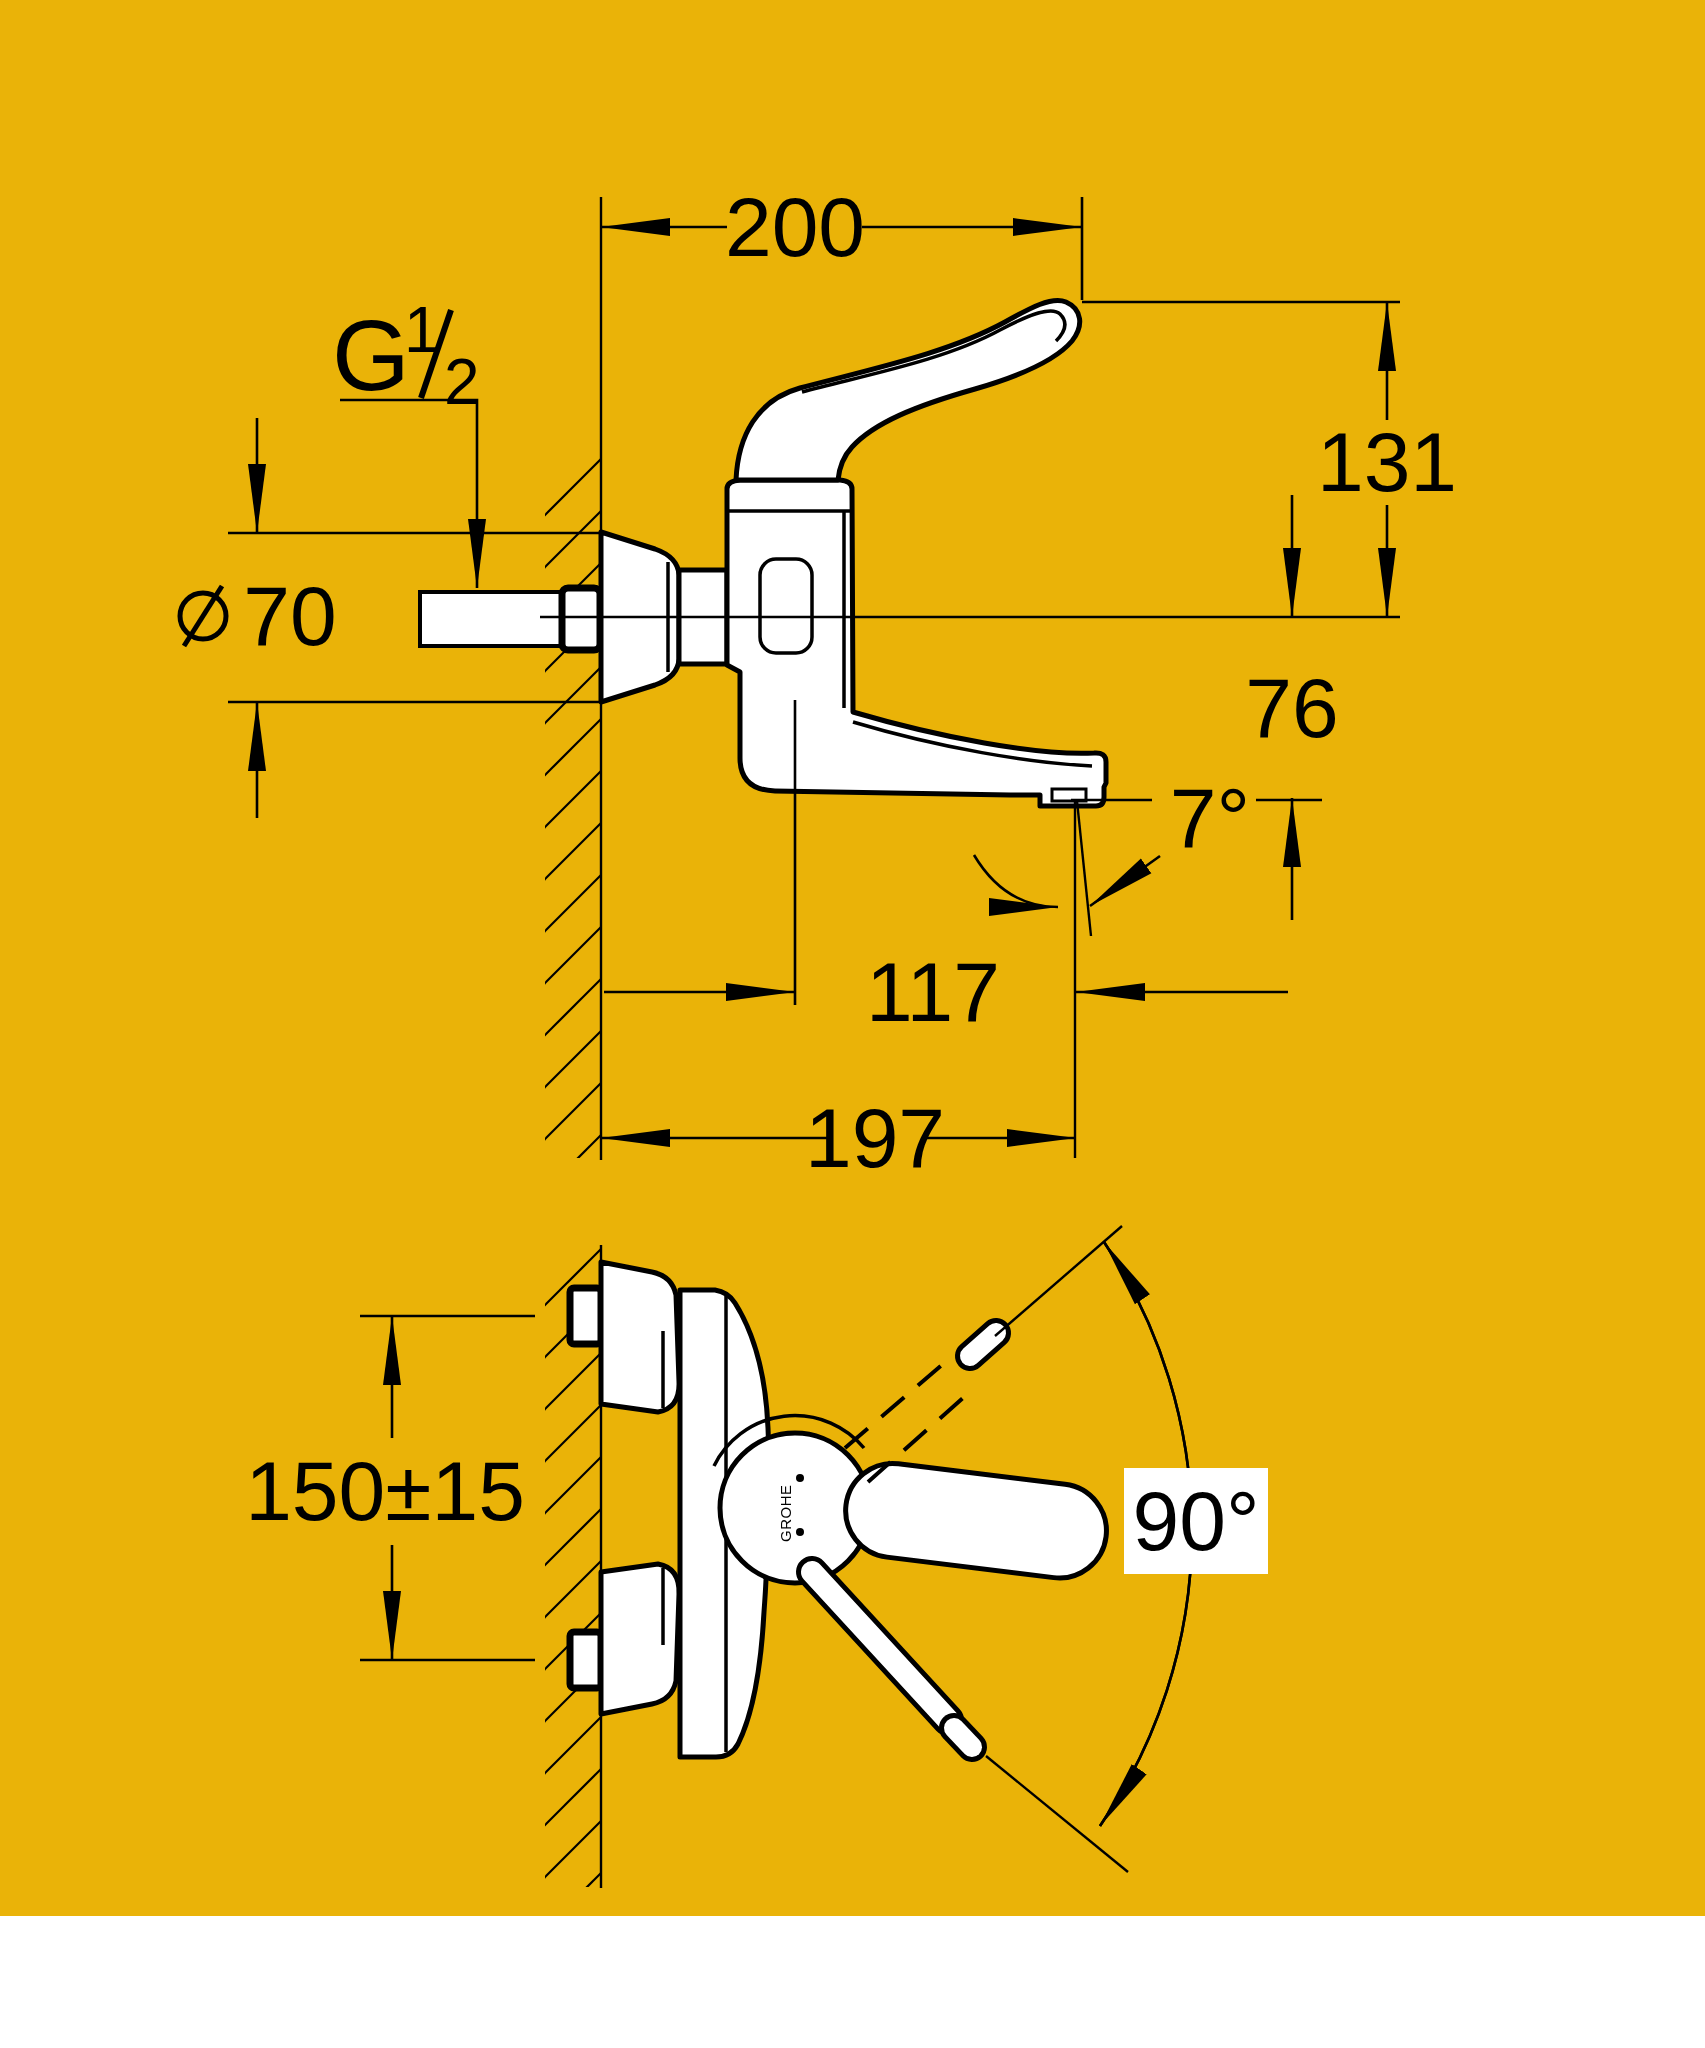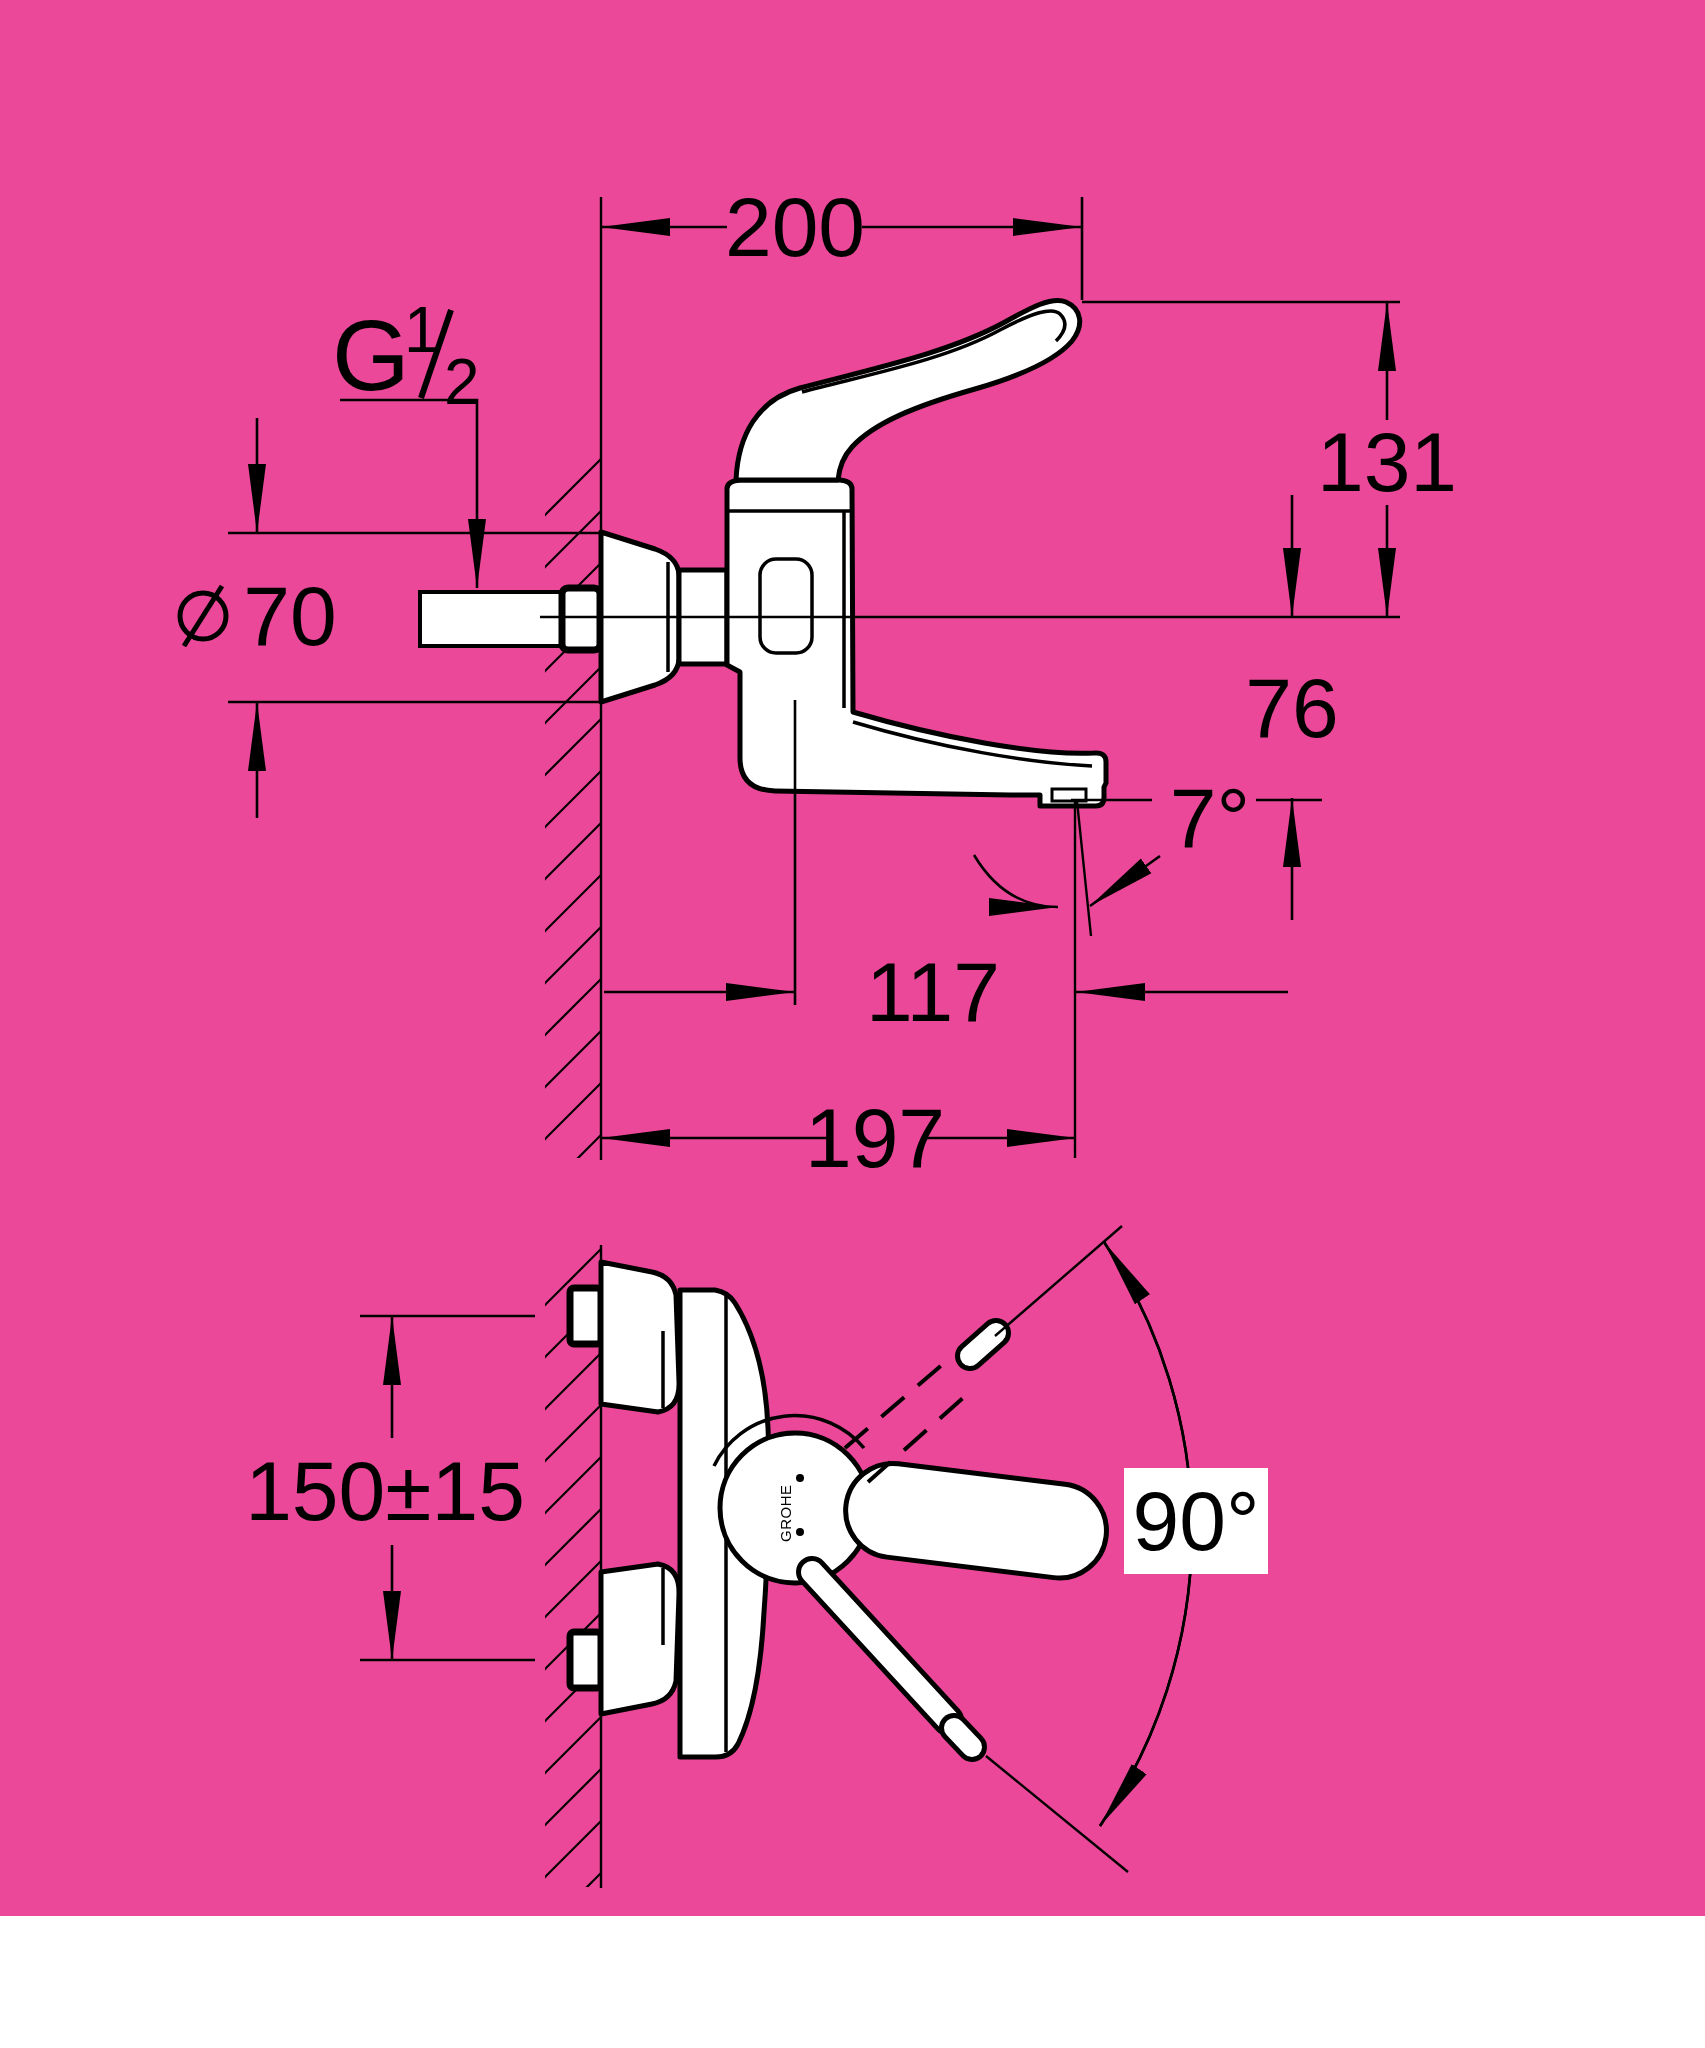--- a/index.html
+++ b/index.html
@@ -1,16 +1,16 @@
 <!DOCTYPE html>
 <html><head>
 <meta charset="utf-8">
 <style>
   html,body{margin:0;padding:0;background:#ffffff;}
-  .page{width:1705px;height:1916px;background:#ec4899;position:relative;font-family:"Liberation Sans",sans-serif;}
+  .page{width:1705px;height:1916px;background:#eab308;position:relative;font-family:"Liberation Sans",sans-serif;}
   svg{display:block;}
   .dimtxt{font-family:"Liberation Sans","DejaVu Sans",sans-serif;font-size:84px;fill:#000;}
   .dimtxt-sm{font-family:"Liberation Sans","DejaVu Sans",sans-serif;font-size:64px;fill:#000;}
   .thread-g{font-family:"Liberation Sans","DejaVu Sans",sans-serif;font-size:100px;fill:#000;}
   .logo-txt{font-family:"Liberation Sans","DejaVu Sans",sans-serif;font-size:15px;fill:#000;letter-spacing:0.5px;}
   .outline{fill:#ffffff;stroke:#000;stroke-width:5;stroke-linejoin:round;}
   .outline-thick{fill:#ffffff;stroke:#000;stroke-width:7;stroke-linejoin:round;}
   .detail{fill:none;stroke:#000;stroke-width:3.5;stroke-linejoin:round;}
   .dim{fill:none;stroke:#000;stroke-width:2.6;}
   .thin{fill:none;stroke:#000;stroke-width:2.4;}

